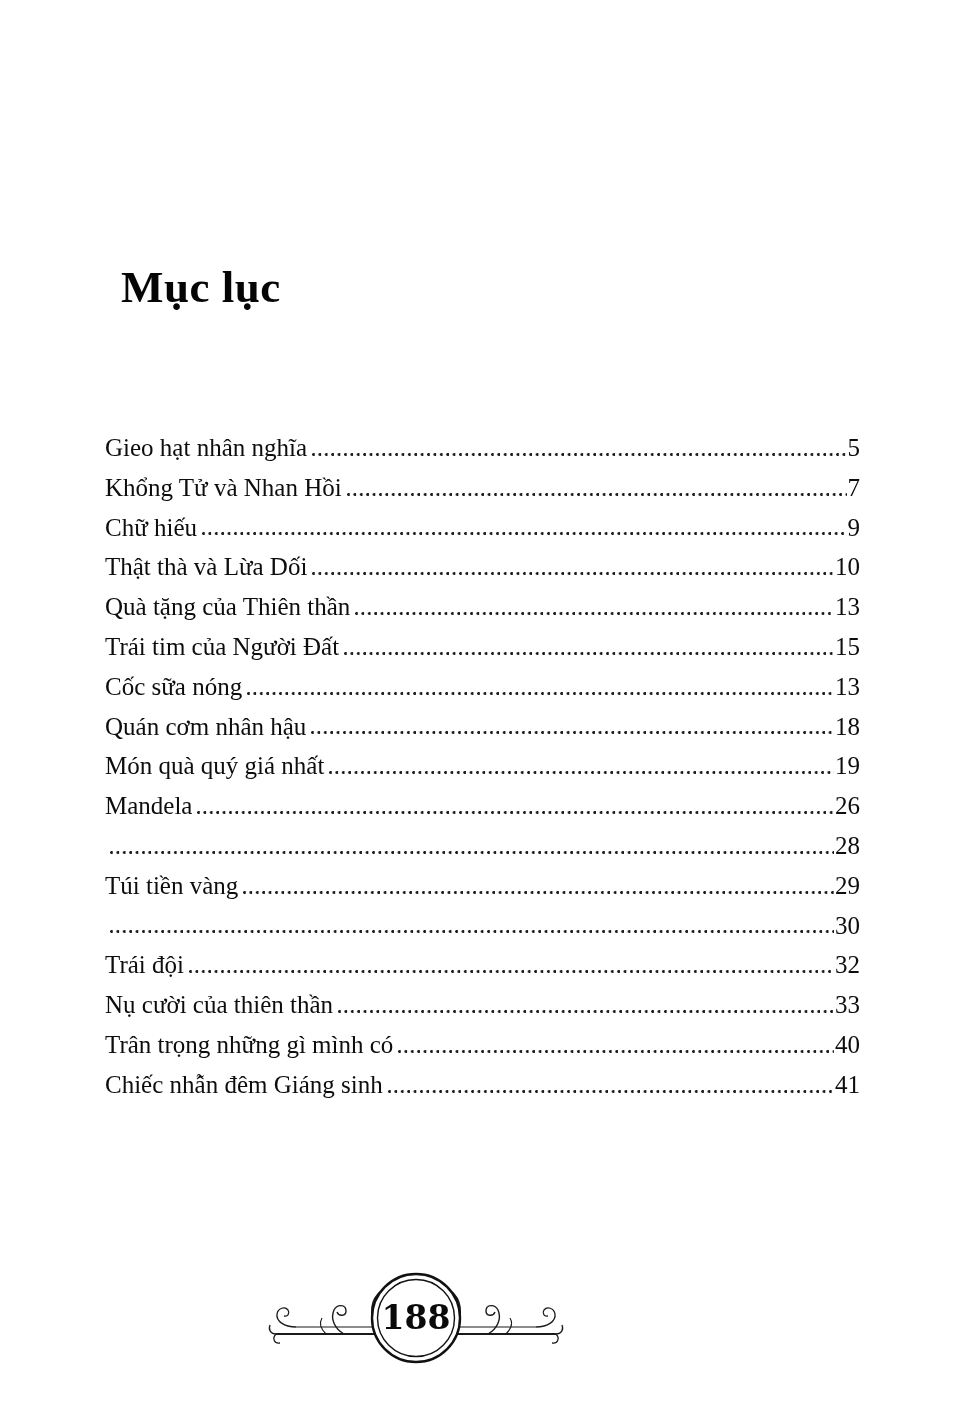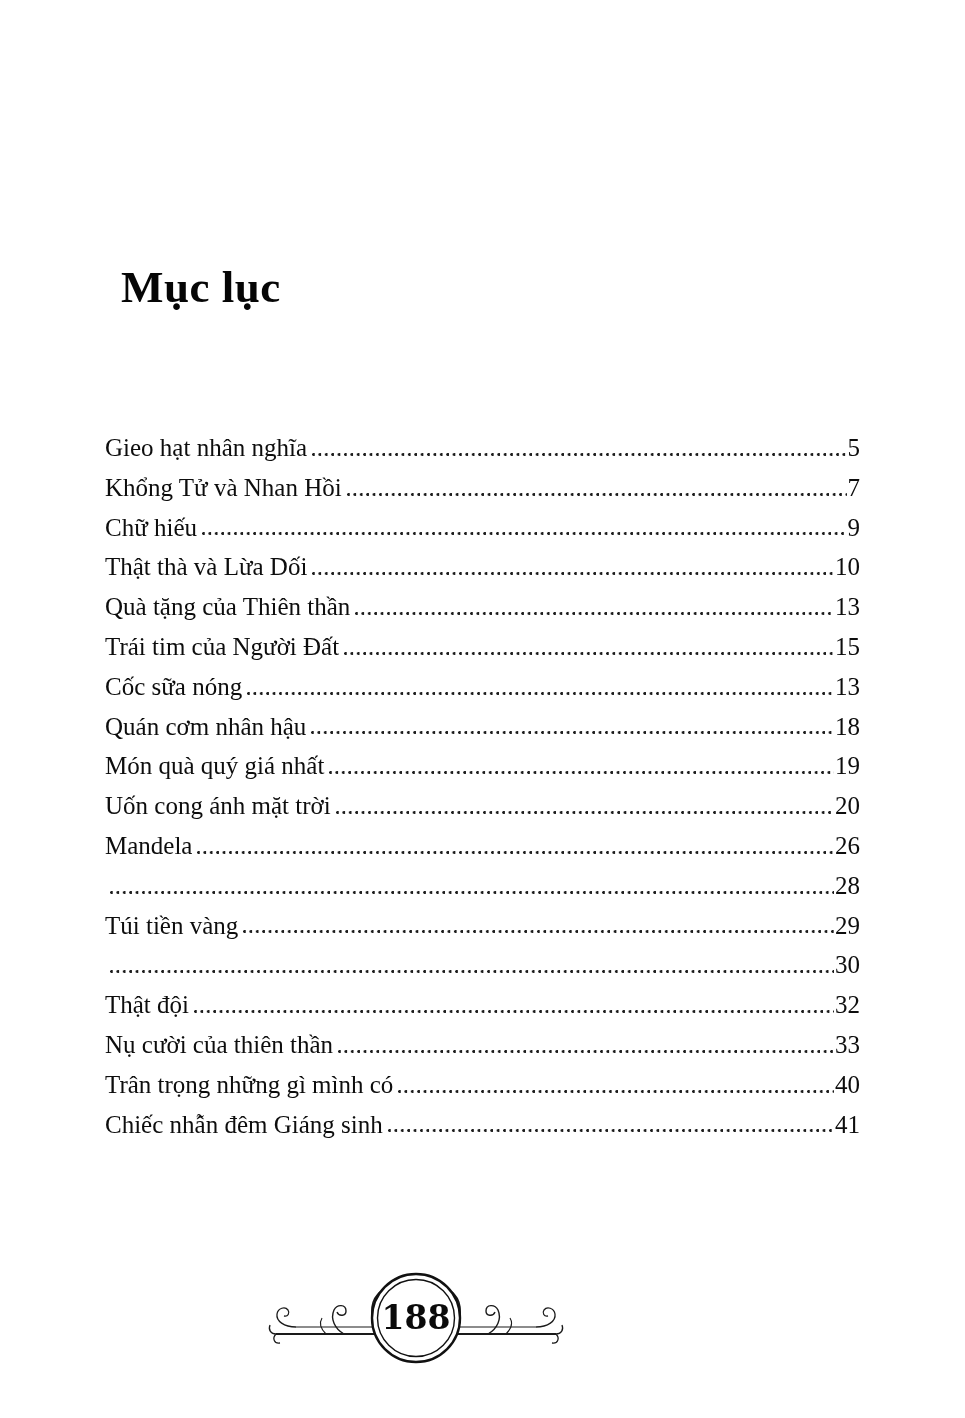--- a/index.html
+++ b/index.html
@@ -136,25 +136,20 @@
       <span class="toc-leader"></span>
       <span class="toc-page">18</span>
     </div>
 
     <div class="toc-row">
       <span class="toc-title">Món quà quý giá nhất</span>
       <span class="toc-leader"></span>
       <span class="toc-page">19</span>
     </div>
 
-    <div class="toc-row">
-      <span class="toc-title">Uốn cong ánh mặt trời</span>
-      <span class="toc-leader"></span>
-      <span class="toc-page">20</span>
-    </div>
 
 
     <div class="toc-row">
       <span class="toc-title">Mandela</span>
       <span class="toc-leader"></span>
       <span class="toc-page">26</span>
     </div>
 
 
     <div class="toc-row">
@@ -167,21 +162,21 @@
       <span class="toc-leader"></span>
       <span class="toc-page">29</span>
     </div>
 
     <div class="toc-row">
       <span class="toc-leader"></span>
       <span class="toc-page">30</span>
     </div>
 
     <div class="toc-row">
-      <span class="toc-title">Thật đội</span>
+      <span class="toc-title">Trái đội</span>
       <span class="toc-leader"></span>
       <span class="toc-page">32</span>
     </div>
 
     <div class="toc-row">
       <span class="toc-title">Nụ cười của thiên thần</span>
       <span class="toc-leader"></span>
       <span class="toc-page">33</span>
     </div>
 

